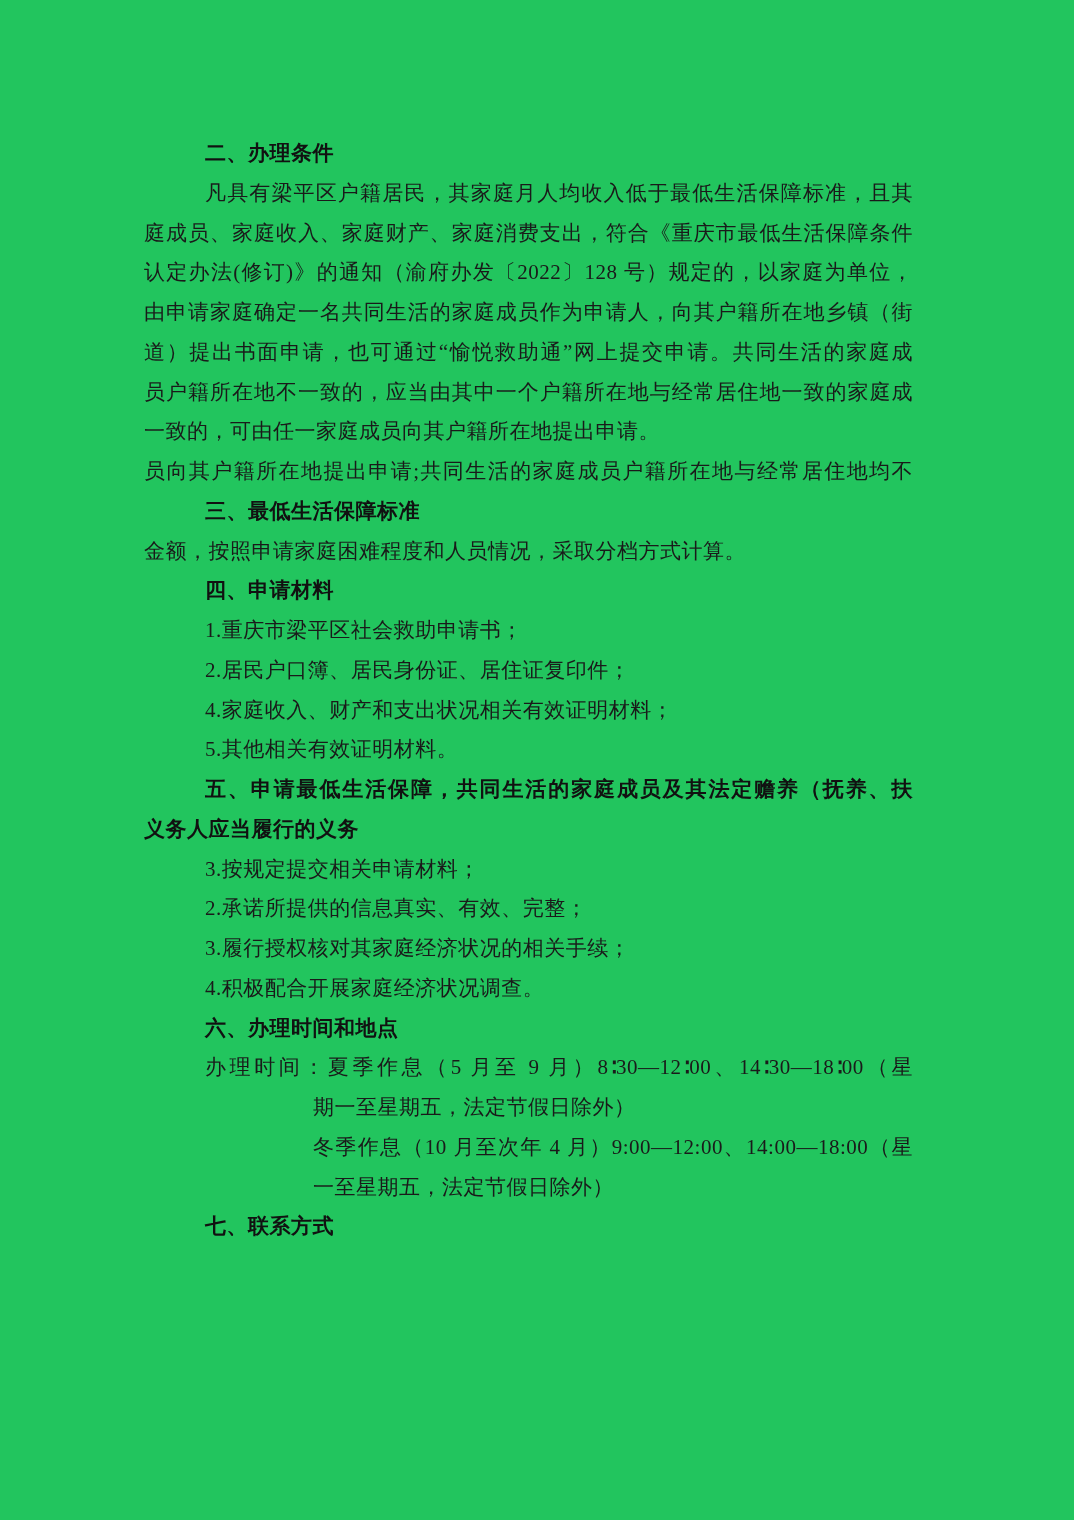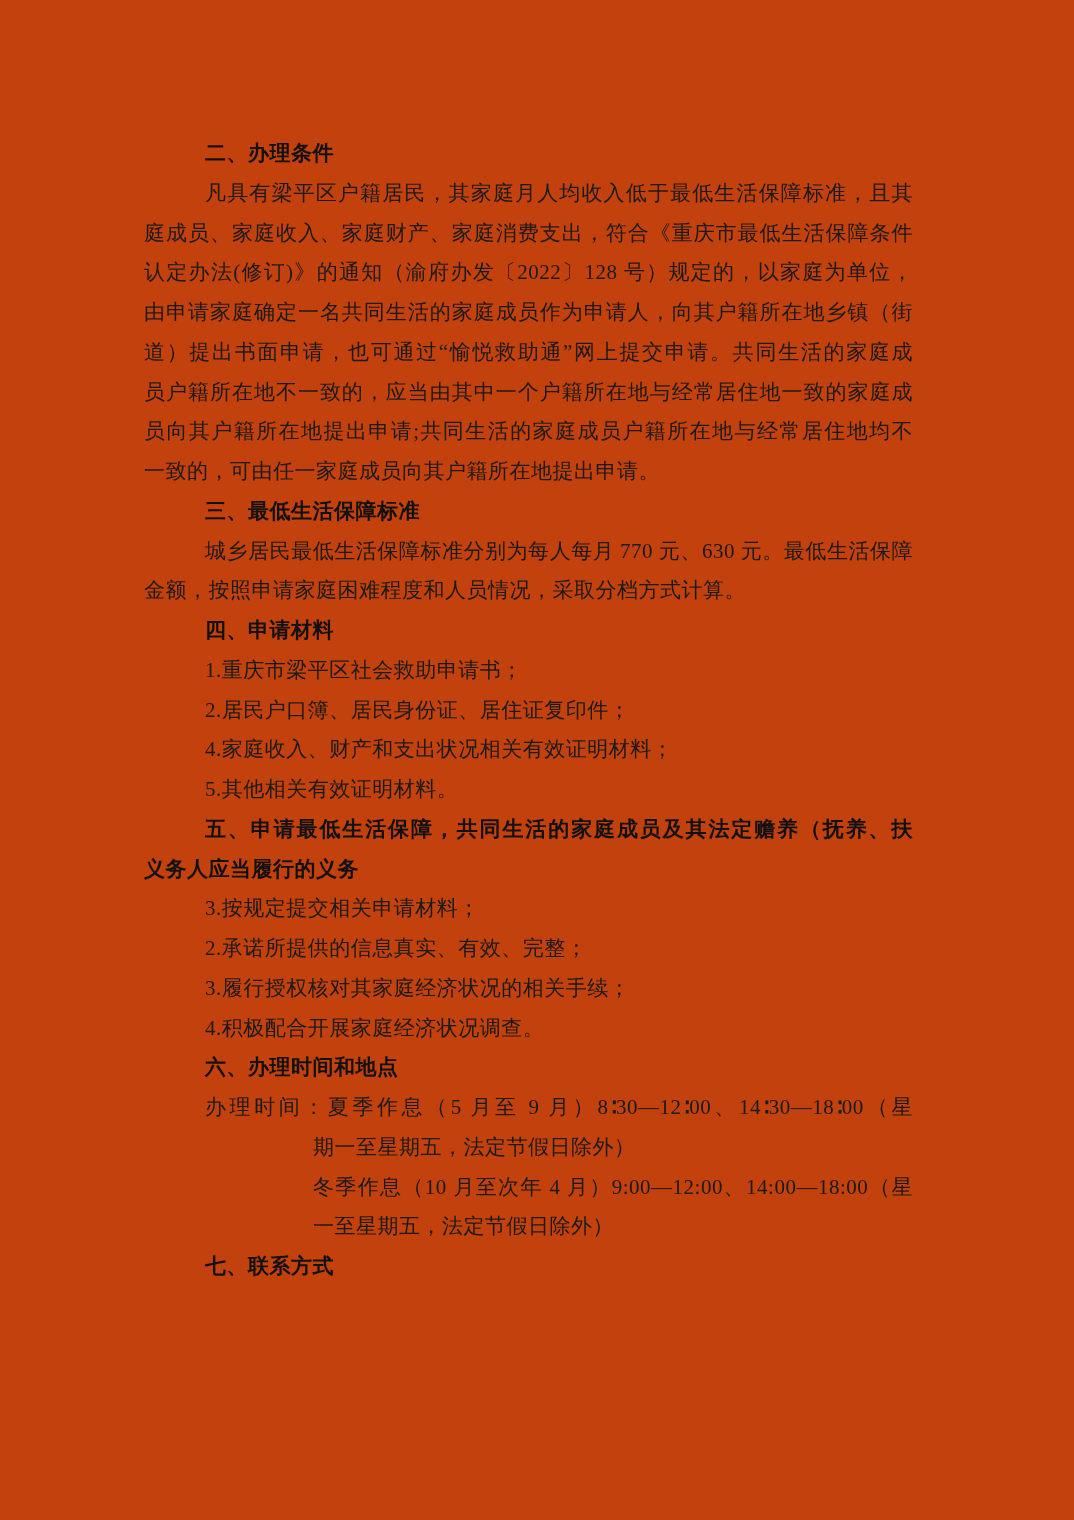--- a/index.html
+++ b/index.html
@@ -39,33 +39,32 @@
   .indent-none  { padding-left: 0; }
   .fill {
     white-space: normal;
     text-align: justify;
     text-align-last: justify;
   }
 </style>
 </head>
 <body>
 
-<div class="page" style="background: #c2410c;">
+<div class="page" style="background: #22c55e;">
   <div class="content">
       <div class="line heading indent-first">二、办理条件</div>
       <div class="line body indent-first fill">凡具有梁平区户籍居民，其家庭月人均收入低于最低生活保障标准，且其家</div>
       <div class="line body indent-none fill">庭成员、家庭收入、家庭财产、家庭消费支出，符合《重庆市最低生活保障条件</div>
       <div class="line body indent-none fill">认定办法(修订)》的通知（渝府办发〔2022〕128 号）规定的，以家庭为单位，</div>
       <div class="line body indent-none fill">由申请家庭确定一名共同生活的家庭成员作为申请人，向其户籍所在地乡镇（街</div>
       <div class="line body indent-none fill">道）提出书面申请，也可通过“愉悦救助通”网上提交申请。共同生活的家庭成</div>
       <div class="line body indent-none fill">员户籍所在地不一致的，应当由其中一个户籍所在地与经常居住地一致的家庭成</div>
+      <div class="line body indent-none">一致的，可由任一家庭成员向其户籍所在地提出申请。</div>
       <div class="line body indent-none fill">员向其户籍所在地提出申请;共同生活的家庭成员户籍所在地与经常居住地均不</div>
-      <div class="line body indent-none">一致的，可由任一家庭成员向其户籍所在地提出申请。</div>
       <div class="line heading indent-first">三、最低生活保障标准</div>
-      <div class="line body indent-first fill">城乡居民最低生活保障标准分别为每人每月 770 元、630 元。最低生活保障</div>
       <div class="line body indent-none">金额，按照申请家庭困难程度和人员情况，采取分档方式计算。</div>
       <div class="line heading indent-first">四、申请材料</div>
       <div class="line body indent-first">1.重庆市梁平区社会救助申请书；</div>
       <div class="line body indent-first">2.居民户口簿、居民身份证、居住证复印件；</div>
       <div class="line body indent-first">4.家庭收入、财产和支出状况相关有效证明材料；</div>
       <div class="line body indent-first">5.其他相关有效证明材料。</div>
       <div class="line heading indent-first fill">五、申请最低生活保障，共同生活的家庭成员及其法定赡养（抚养、扶养）</div>
       <div class="line heading indent-none">义务人应当履行的义务</div>
       <div class="line body indent-first">3.按规定提交相关申请材料；</div>
       <div class="line body indent-first">2.承诺所提供的信息真实、有效、完整；</div>

